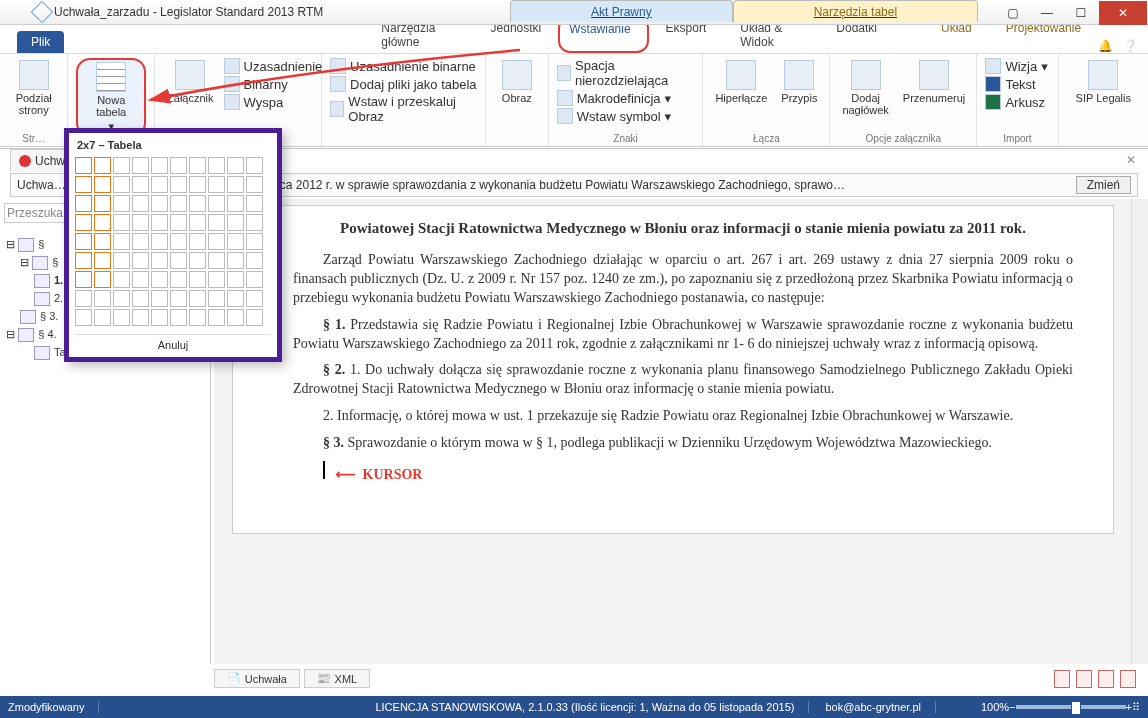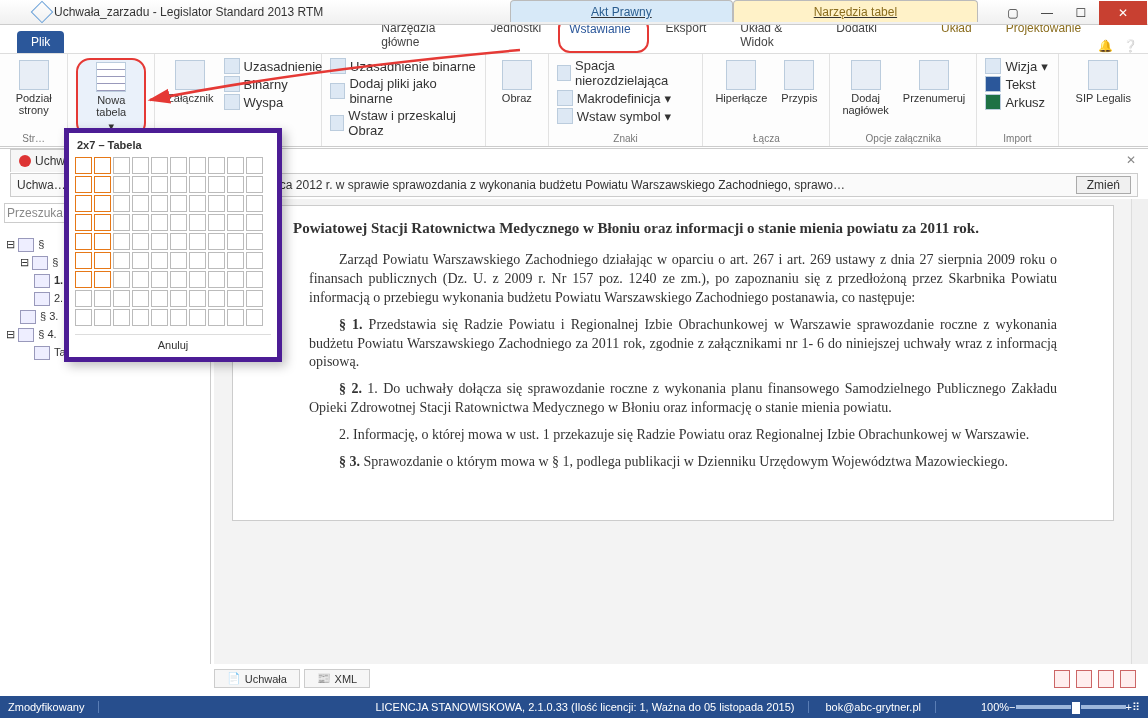--- a/index.html
+++ b/index.html
@@ -34,22 +34,22 @@
   .doctab{position:absolute;top:0;left:10px;height:22px;display:flex;align-items:center;gap:4px;padding:0 8px;border:1px solid #ccc;border-bottom:none;background:#f6f6f6;}
   .doctab .redball{width:12px;height:12px;border-radius:50%;background:#d33;display:inline-block;}
   .pathbar{position:absolute;top:24px;left:10px;right:10px;height:22px;border:1px solid #ccc;background:#fafafa;display:flex;align-items:center;padding:0 6px;gap:6px;}
   .pathbar .zm{margin-left:auto;border:1px solid #aaa;padding:1px 10px;background:#f0f0f0;cursor:pointer;}
   .leftpane{position:absolute;top:50px;left:0;width:210px;bottom:30px;border-right:1px solid #ccc;}
   .leftpane .search{border:1px solid #ccc;margin:4px;padding:2px;color:#888;}
   .tree{font-size:11px;padding:4px 6px;line-height:18px;}
   .tree .ico{display:inline-block;width:14px;height:12px;border:1px solid #99b;background:#eef;margin-right:4px;vertical-align:middle;}
   .page{position:absolute;top:50px;left:214px;right:16px;bottom:30px;overflow:auto;background:#f3f3f3;}
   .sheet{width:780px;margin:6px auto;background:#fff;border:1px solid #ccc;padding:10px 40px 40px 60px;font-family:"Times New Roman",serif;font-size:14px;text-align:justify;}
-  .sheet h3{text-align:left;font-size:15px;margin:4px 0 14px 0;}
-  .sheet p{margin:8px 16px;line-height:1.35;}
+  .sheet h3{text-align:center;font-size:15px;margin:4px 0 14px 0;}
+  .sheet p{margin:8px 0;line-height:1.35;}
   .cursor-note{color:#e53935;font-weight:bold;font-family:"Segoe UI";}
   .bottom-tabs{position:absolute;left:214px;bottom:6px;display:flex;gap:4px;}
   .bottom-tabs div{border:1px solid #ccc;padding:2px 12px;background:#f6f6f6;font-size:11px;display:flex;gap:4px;align-items:center;}
   .statusbar{position:absolute;left:0;right:0;bottom:0;height:22px;background:#274e8d;color:#fff;font-size:11px;display:flex;align-items:center;padding:0 8px;gap:16px;}
   .statusbar .seg{border-right:1px solid #5a7db5;padding-right:14px;}
   .statusbar .right{margin-left:auto;display:flex;align-items:center;}
   .slider{width:110px;height:4px;background:#9db7dc;position:relative;}
   .slider::after{content:"";position:absolute;left:50%;top:-4px;width:8px;height:12px;background:#fff;border:1px solid #274e8d;}
   
   .popup{position:absolute;top:128px;left:64px;width:196px;background:#fff;border:5px solid #4c1d95;box-shadow:4px 4px 10px rgba(0,0,0,.25);z-index:50;padding:6px;}
@@ -143,21 +143,21 @@
     <div class="grp-title">Załączniki</div>
   </div>
   <div class="grp" style="width:160px">
     <div class="small-list">
       <div>
           <span class="ic"></span>
           <span>Uzasadnienie binarne</span>
         </div>
       <div>
           <span class="ic"></span>
-          <span>Dodaj pliki jako binarne</span>
+          <span>Dodaj pliki jako tabela</span>
         </div>
       <div>
           <span class="ic"></span>
           <span>Wstaw i przeskaluj Obraz</span>
         </div>
     </div>
     <div class="grp-title">&nbsp;</div>
   </div>
   <div class="grp" style="width:50px">
     <div class="vbtn">
@@ -273,20 +273,24 @@
   </div>
 
   <div class="page">
     <div class="sheet">
       <h3>Powiatowej Stacji Ratownictwa Medycznego w Błoniu oraz informacji o stanie mienia powiatu za 2011 rok.</h3>
       <p style="text-indent:30px">Zarząd Powiatu Warszawskiego Zachodniego działając w oparciu o art. 267 i art. 269 ustawy z dnia 27 sierpnia 2009 roku o finansach publicznych (Dz. U. z 2009 r. Nr 157 poz. 1240 ze zm.), po zapoznaniu się z przedłożoną przez Skarbnika Powiatu informacją o przebiegu wykonania budżetu Powiatu Warszawskiego Zachodniego postanawia, co następuje:</p>
       <p style="text-indent:30px"><b>§ 1.</b> Przedstawia się Radzie Powiatu i Regionalnej Izbie Obrachunkowej w Warszawie sprawozdanie roczne z wykonania budżetu Powiatu Warszawskiego Zachodniego za 2011 rok, zgodnie z załącznikami nr 1- 6 do niniejszej uchwały wraz z informacją opisową.</p>
       <p style="text-indent:30px"><b>§ 2.</b> 1. Do uchwały dołącza się sprawozdanie roczne z wykonania planu finansowego Samodzielnego Publicznego Zakładu Opieki Zdrowotnej Stacji Ratownictwa Medycznego w Błoniu oraz informację o stanie mienia powiatu.</p>
       <p style="text-indent:30px">2. Informację, o której mowa w ust. 1 przekazuje się Radzie Powiatu oraz Regionalnej Izbie Obrachunkowej w Warszawie.</p>
       <p style="text-indent:30px"><b>§ 3.</b> Sprawozdanie o którym mowa w § 1, podlega publikacji w Dzienniku Urzędowym Województwa Mazowieckiego.</p>
+      <p style="text-indent:30px;font-family:'Segoe UI'">
+        <span style="border-left:2px solid #000;height:18px;display:inline-block"></span>
+        &nbsp;&nbsp;<span class="cursor-note">⟵&nbsp;&nbsp;</span><span class="cursor-note">KURSOR</span>
+      </p>
     </div>
   </div>
   <div class="scrollbar-v"></div>
 
   <div class="bottom-tabs">
     <div>
         <span>📄</span>
         <span>Uchwała</span>
       </div>
     <div>

